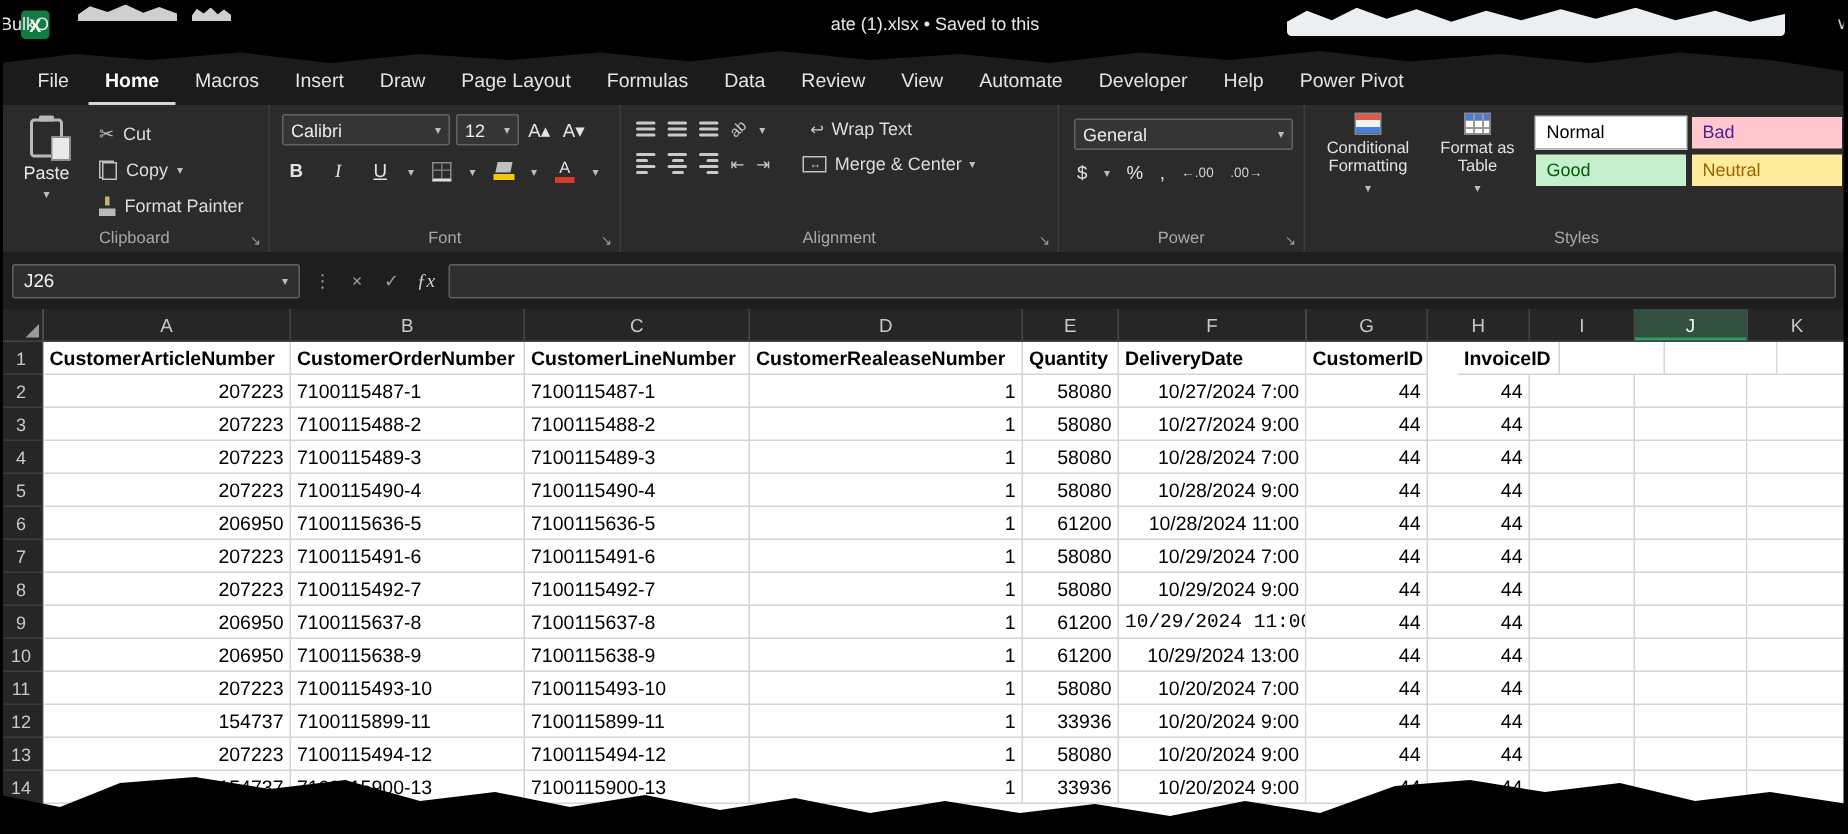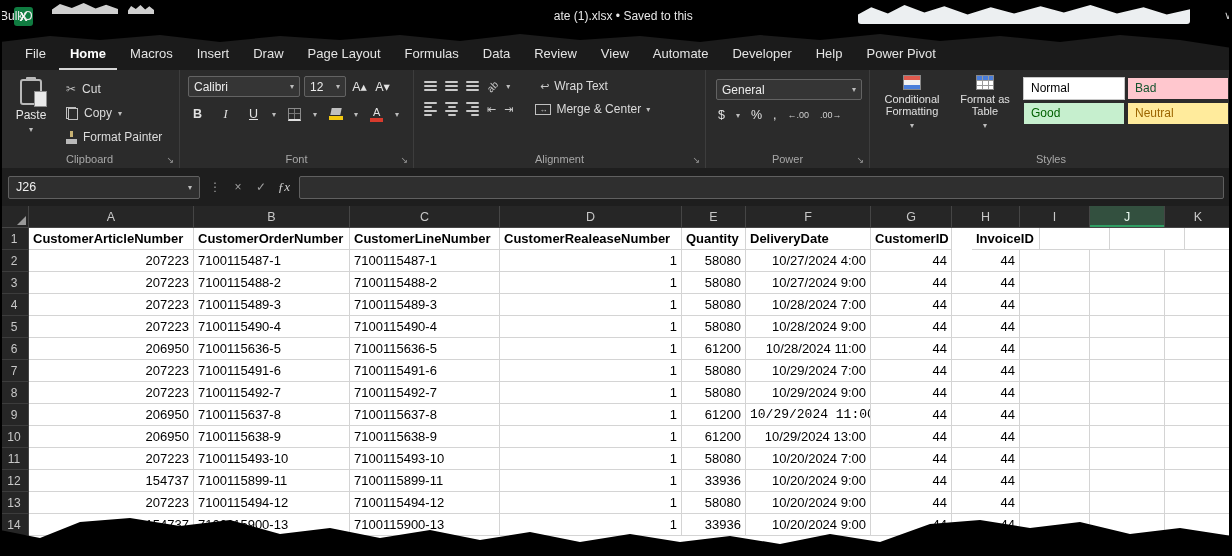--- a/index.html
+++ b/index.html
@@ -327,21 +327,21 @@
         <span>Conditional Formatting</span>
         <span class="chev">▾</span>
       </div>
       <div class="bigbtn" style="width:62px">
         <span class="faticon"></span>
         <span>Format as Table</span>
         <span class="chev">▾</span>
       </div>
       <div class="gallery">
           <div class="style-cell selected" style="background: rgb(255, 255, 255); color: rgb(0, 0, 0);">Normal</div>
-          <div class="style-cell" style="background: rgb(255, 199, 206); color: #14532d;">Bad</div>
+          <div class="style-cell" style="background: rgb(255, 199, 206); color: #4c1d95;">Bad</div>
           <div class="style-cell" style="background: rgb(198, 239, 206); color: rgb(0, 97, 0);">Good</div>
           <div class="style-cell" style="background: rgb(255, 235, 156); color: rgb(156, 101, 0);">Neutral</div>
         </div>
       <span class="glabel">Styles</span>
     </div>
   </div>
 
   <div class="fbar">
     <div class="namebox">
       <span>J26</span>
@@ -384,21 +384,21 @@
           <div class="cell hcell al" style="width: 75px;"></div>
           <div class="cell hcell al" style="width: 67px;"></div>
         </div>
         <div class="grow">
           <div class="rowh">2</div>
           <div class="cell ar" style="width: 165px;">207223</div>
           <div class="cell al" style="width: 156px;">7100115487-1</div>
           <div class="cell al" style="width: 150px;">7100115487-1</div>
           <div class="cell ar" style="width: 182px;">1</div>
           <div class="cell ar" style="width: 64px;">58080</div>
-          <div class="cell ar" style="width: 125px;">10/27/2024 4:00</div>
+          <div class="cell ar" style="width: 125px;">10/27/2024 7:00</div>
           <div class="cell ar" style="width: 81px;">44</div>
           <div class="cell ar" style="width: 68px;">44</div>
           <div class="cell al" style="width: 70px;"></div>
           <div class="cell al" style="width: 75px;"></div>
           <div class="cell al" style="width: 67px;"></div>
         </div>
         <div class="grow">
           <div class="rowh">3</div>
           <div class="cell ar" style="width: 165px;">207223</div>
           <div class="cell al" style="width: 156px;">7100115488-2</div>

